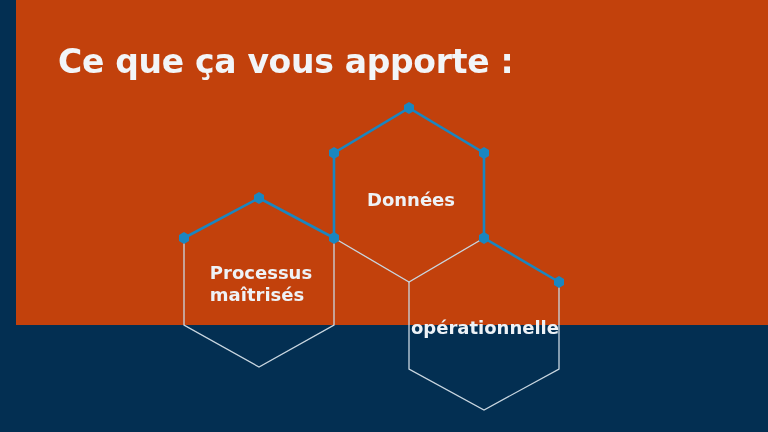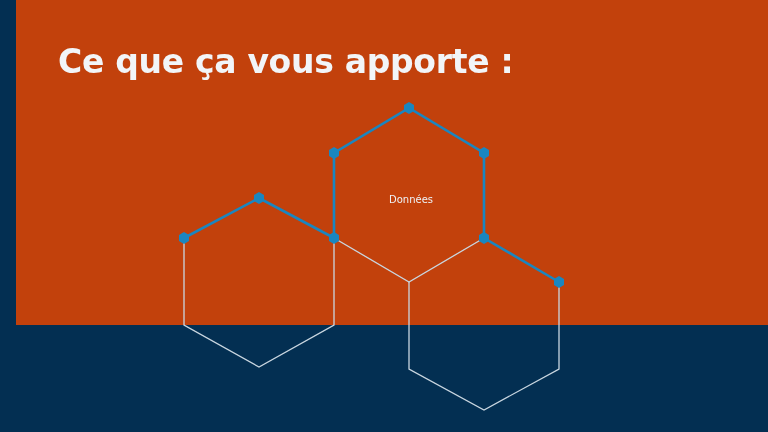--- a/index.html
+++ b/index.html
@@ -10,21 +10,21 @@
     position: relative;
   }
   .slide { position: absolute; left: 16px; top: 0; width: 768px; height: 325px; background: #c2410c; }
   .title {
     position: absolute; left: 42px; top: 42px;
     color: #f2f5f8; font-weight: bold; font-size: 33px; letter-spacing: -0.3px;
     white-space: nowrap;
   }
   svg.graphic { position: absolute; left: 0; top: 0; }
   .label {
-    position: absolute; color: #eef2f6; font-weight: normal; font-size: 10px;
+    position: absolute; color: #eef2f6; font-weight: bold; font-size: 18px;
     line-height: 22px; text-align: left; white-space: nowrap;
     transform: translate(-50%, -50%);
   }
   .label span { display: block; }
 </style>
 </head>
 <body>
 
 <div class="slide">
   <div class="title">Ce que ça vous apporte :</div>
@@ -50,20 +50,25 @@
       <polygon points="243,192 248,195 248,201 243,204 238,201 238,195"></polygon>
       <polygon points="318,232 323,235 323,241 318,244 313,241 313,235"></polygon>
       <polygon points="318,147 323,150 323,156 318,159 313,156 313,150"></polygon>
       <polygon points="393,102 398,105 398,111 393,114 388,111 388,105"></polygon>
       <polygon points="468,147 473,150 473,156 468,159 463,156 463,150"></polygon>
       <polygon points="468,232 473,235 473,241 468,244 463,241 463,235"></polygon>
       <polygon points="543,276 548,279 548,285 543,288 538,285 538,279"></polygon>
     </g>
   </svg>
 
+  <div class="label" style="left:245px; top:284px;">
+    <span>Processus</span>
+    <span>maîtrisés</span>
+  </div>
 
   <div class="label" style="left:395px; top:200px;">
     <span>Données</span>
   </div>
 
   <div class="label" style="left:469px; top:328px;">
+    <span>opérationnelle</span>
   </div>
 </div>
 
 </body></html>

